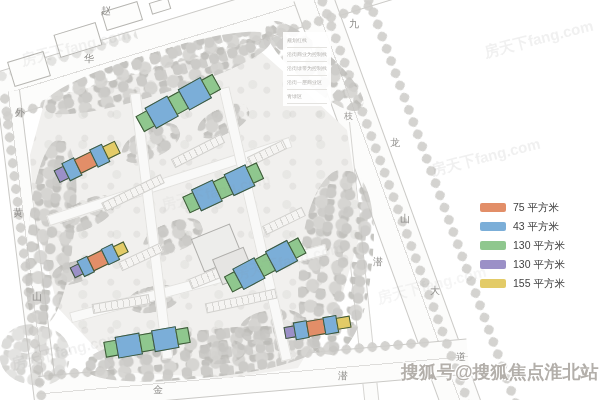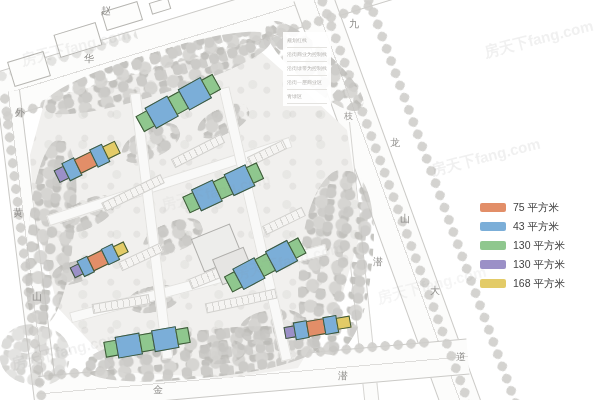--- a/index.html
+++ b/index.html
@@ -218,27 +218,28 @@
     <div class="lg-row">
       <span class="lg-swatch" style="background: rgb(143, 199, 142);"></span>
       <span class="lg-label">130 平方米</span>
     </div>
     <div class="lg-row">
       <span class="lg-swatch" style="background: rgb(155, 144, 199);"></span>
       <span class="lg-label">130 平方米</span>
     </div>
     <div class="lg-row">
       <span class="lg-swatch" style="background: rgb(227, 203, 103);"></span>
-      <span class="lg-label">168 平方米</span>
+      <span class="lg-label">155 平方米</span>
     </div>
   </div>
 
   <div id="watermarks">
       <div class="wm" style="left: 20px; top: 38px; opacity: 0.1; transform: rotate(-14deg);">房天下fang.com</div>
       <div class="wm" style="left: 483px; top: 30px; opacity: 0.12; transform: rotate(-14deg);">房天下fang.com</div>
       <div class="wm" style="left: 430px; top: 148px; opacity: 0.12; transform: rotate(-14deg);">房天下fang.com</div>
       <div class="wm" style="left: 160px; top: 183px; opacity: 0.06; transform: rotate(-14deg);">房天下fang.com</div>
       <div class="wm" style="left: 10px; top: 342px; opacity: 0.1; transform: rotate(-14deg);">房天下fang.com</div>
       <div class="wm" style="left: 233px; top: 252px; opacity: 0.06; transform: rotate(-14deg);">房天下fang.com</div>
       <div class="wm" style="left: 376px; top: 276px; opacity: 0.08; transform: rotate(-14deg);">房天下fang.com</div>
     </div>
+  <div id="sohu-watermark">搜狐号@搜狐焦点淮北站</div>
 
 </div>
 
 </body></html>

